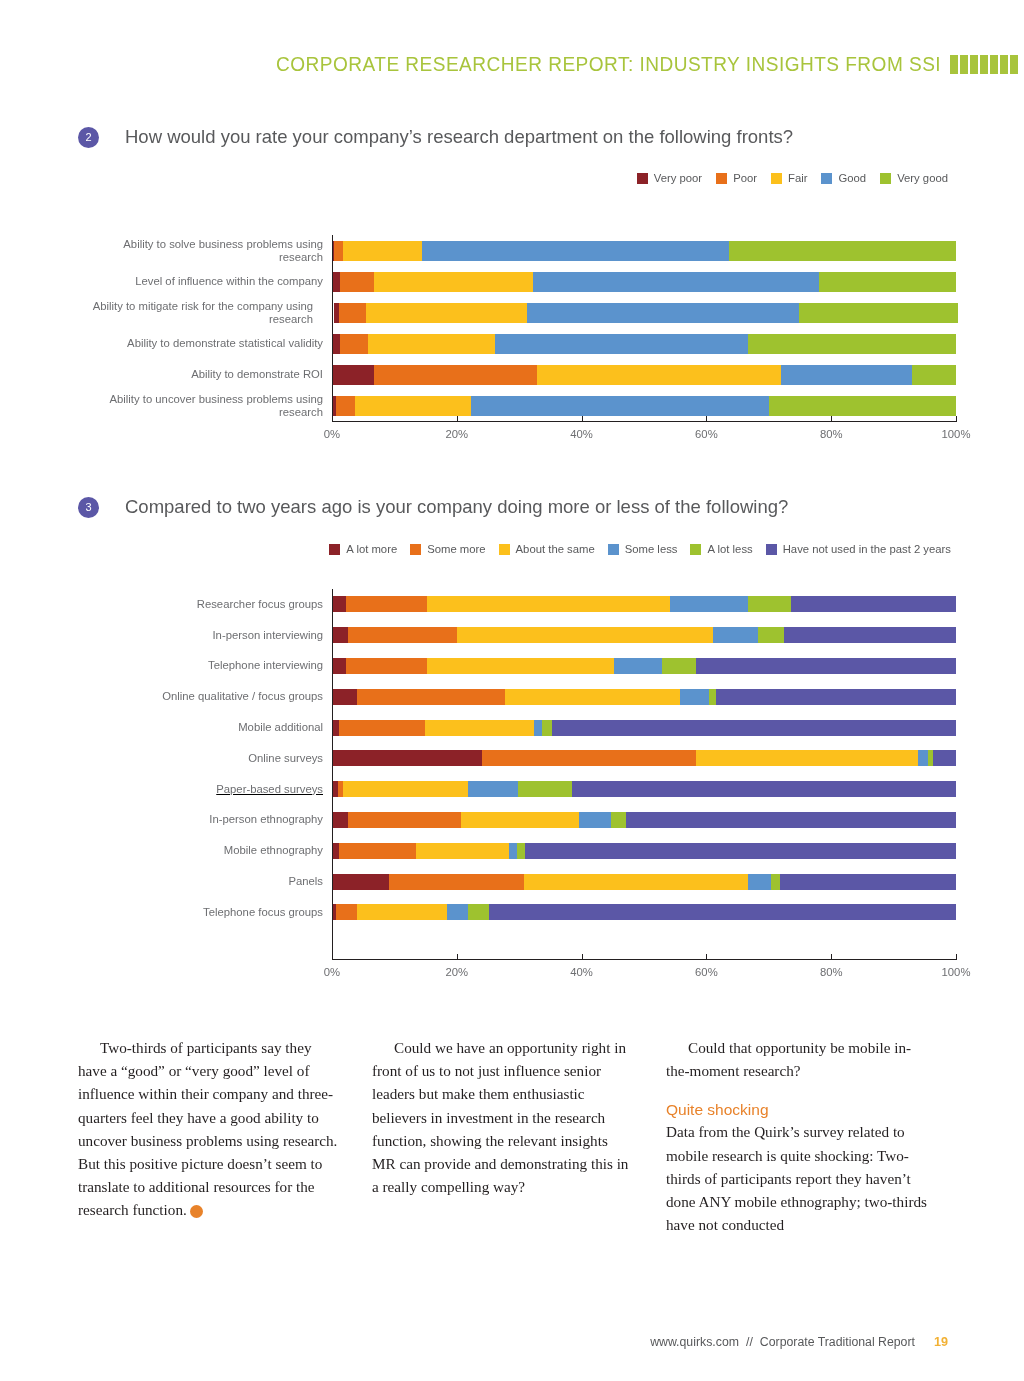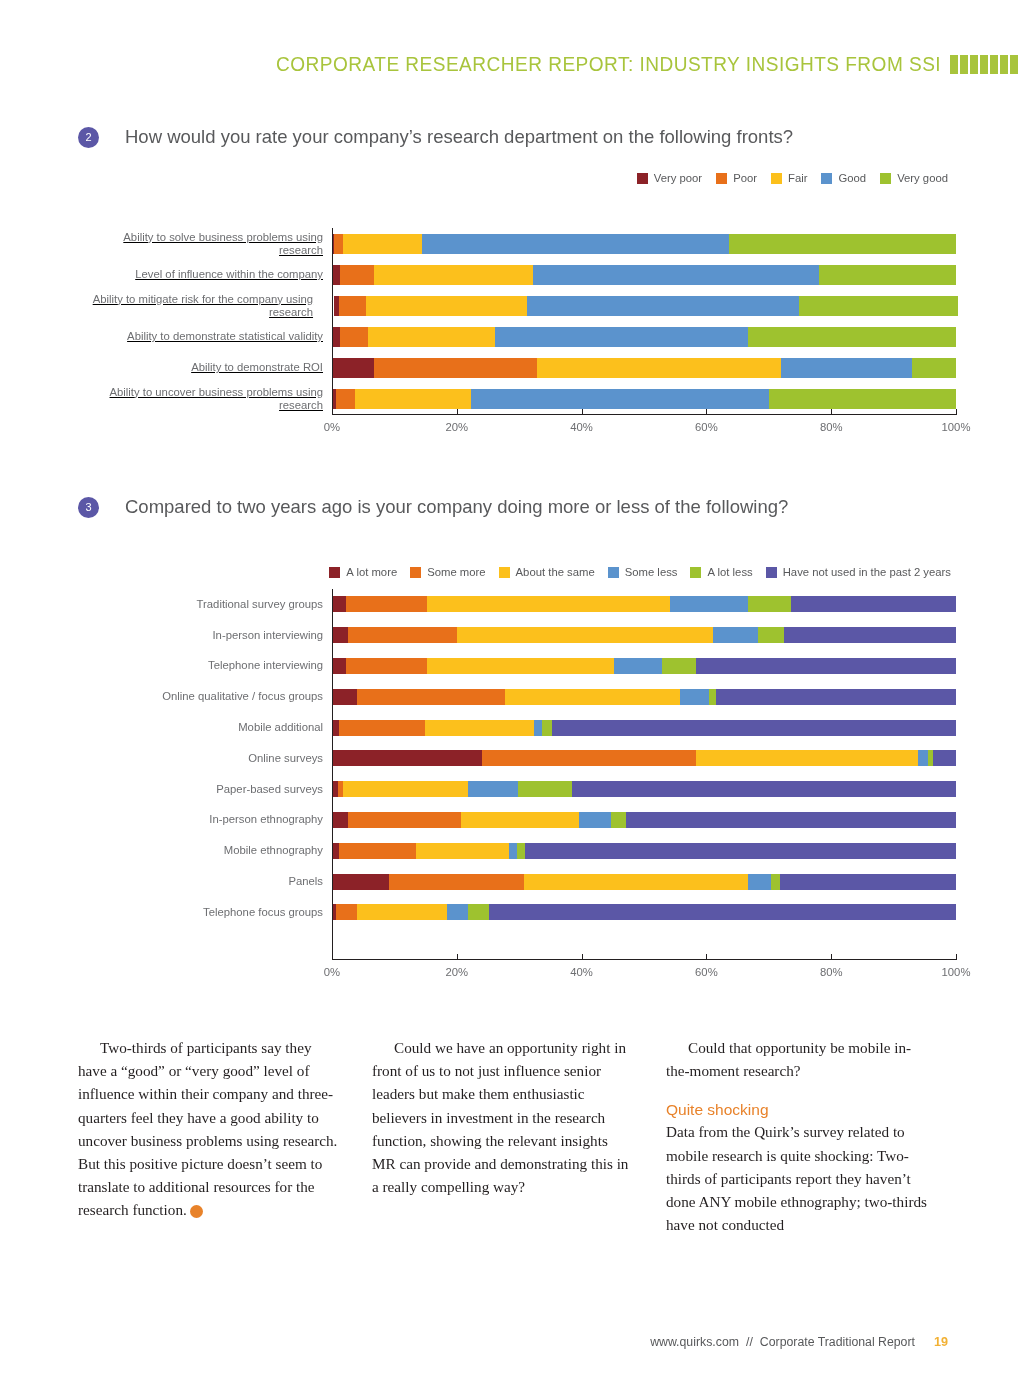--- a/index.html
+++ b/index.html
@@ -142,21 +142,21 @@
       <div class="li">
         <span class="sw" style="background: rgb(91, 147, 205);"></span>
         <span>Good</span>
       </div>
       <div class="li">
         <span class="sw" style="background: rgb(158, 194, 47);"></span>
         <span>Very good</span>
       </div>
     </div>
 
-  <div class="chart" id="chart-1" style="top:228px; left:78px; width:880px;text-decoration:underline;">
+  <div class="chart" id="chart-1" style="top:235px; left:78px; width:880px;">
     <div class="rows" id="chart-1-rows">
         <div class="row" style="height: 31px;">
           <div class="rowlabel" style="width: 254px;">Ability to solve business problems using research</div>
           <div class="bartrack" style="width: 624px; height: 20px;">
             <span class="seg" title="Very poor: 0.4%" style="width: 2.496px; background: rgb(140, 34, 40);"></span>
             <span class="seg" title="Poor: 1.4%" style="width: 8.736px; background: rgb(232, 112, 26);"></span>
             <span class="seg" title="Fair: 12.7%" style="width: 79.248px; background: rgb(252, 192, 28);"></span>
             <span class="seg" title="Good: 49.2%" style="width: 307.008px; background: rgb(91, 147, 205);"></span>
             <span class="seg" title="Very good: 36.3%" style="width: 226.512px; background: rgb(158, 194, 47);"></span>
           </div>
@@ -228,21 +228,21 @@
         <div class="tick" style="left: 624px; top: -5px; height: 5px;"></div>
         <div class="ticklabel" style="left: 624px; top: 7px;">100%</div>
       </div>
   </div>
 
   <div class="qhead" style="top:496px; left:78px;">
     <div class="qbadge">3</div>
     <div class="qtext">Compared to two years ago is your company doing more or less of the following?</div>
   </div>
 
-  <div class="legend" id="legend-2" style="top: 566px; right: 73px; gap: 13px;">
+  <div class="legend" id="legend-2" style="top: 543px; right: 73px; gap: 13px;">
       <div class="li">
         <span class="sw" style="background: rgb(140, 34, 40);"></span>
         <span>A lot more</span>
       </div>
       <div class="li">
         <span class="sw" style="background: rgb(232, 112, 26);"></span>
         <span>Some more</span>
       </div>
       <div class="li">
         <span class="sw" style="background: rgb(252, 192, 28);"></span>
@@ -258,21 +258,21 @@
       </div>
       <div class="li">
         <span class="sw" style="background: rgb(91, 87, 166);"></span>
         <span>Have not used in the past 2 years</span>
       </div>
     </div>
 
   <div class="chart" id="chart-2" style="top:589px; left:78px; width:880px;">
     <div class="rows" id="chart-2-rows">
         <div class="row" style="height: 30.8px;">
-          <div class="rowlabel" style="width: 254px;">Traditional survey groups</div>
+          <div class="rowlabel" style="width: 254px;">Researcher focus groups</div>
           <div class="bartrack" style="width: 624px; height: 16px;">
             <span class="seg" title="A lot more: 2.3%" style="width: 14.352px; background: rgb(140, 34, 40);"></span>
             <span class="seg" title="Some more: 13%" style="width: 81.12px; background: rgb(232, 112, 26);"></span>
             <span class="seg" title="About the same: 38.8%" style="width: 242.112px; background: rgb(252, 192, 28);"></span>
             <span class="seg" title="Some less: 12.6%" style="width: 78.624px; background: rgb(91, 147, 205);"></span>
             <span class="seg" title="A lot less: 6.8%" style="width: 42.432px; background: rgb(158, 194, 47);"></span>
             <span class="seg" title="Have not used in the past 2 years: 26.5%" style="width: 165.36px; background: rgb(91, 87, 166);"></span>
           </div>
         </div>
         <div class="row" style="height: 30.8px;">
@@ -323,21 +323,21 @@
           <div class="rowlabel" style="width: 254px;">Online surveys</div>
           <div class="bartrack" style="width: 624px; height: 16px;">
             <span class="seg" title="A lot more: 24%" style="width: 149.76px; background: rgb(140, 34, 40);"></span>
             <span class="seg" title="Some more: 34.4%" style="width: 214.656px; background: rgb(232, 112, 26);"></span>
             <span class="seg" title="About the same: 35.5%" style="width: 221.52px; background: rgb(252, 192, 28);"></span>
             <span class="seg" title="Some less: 1.6%" style="width: 9.984px; background: rgb(91, 147, 205);"></span>
             <span class="seg" title="A lot less: 0.9%" style="width: 5.616px; background: rgb(158, 194, 47);"></span>
             <span class="seg" title="Have not used in the past 2 years: 3.6%" style="width: 22.464px; background: rgb(91, 87, 166);"></span>
           </div>
         </div>
-        <div class="row" style="height: 30.8px;">
+        <div class="row" style="height: 30.8px; text-decoration: underline;">
           <div class="rowlabel" style="width: 254px;">Paper-based surveys</div>
           <div class="bartrack" style="width: 624px; height: 16px;">
             <span class="seg" title="A lot more: 1%" style="width: 6.24px; background: rgb(140, 34, 40);"></span>
             <span class="seg" title="Some more: 0.8%" style="width: 4.992px; background: rgb(232, 112, 26);"></span>
             <span class="seg" title="About the same: 20%" style="width: 124.8px; background: rgb(252, 192, 28);"></span>
             <span class="seg" title="Some less: 8%" style="width: 49.92px; background: rgb(91, 147, 205);"></span>
             <span class="seg" title="A lot less: 8.6%" style="width: 53.664px; background: rgb(158, 194, 47);"></span>
             <span class="seg" title="Have not used in the past 2 years: 61.6%" style="width: 384.384px; background: rgb(91, 87, 166);"></span>
           </div>
         </div>

